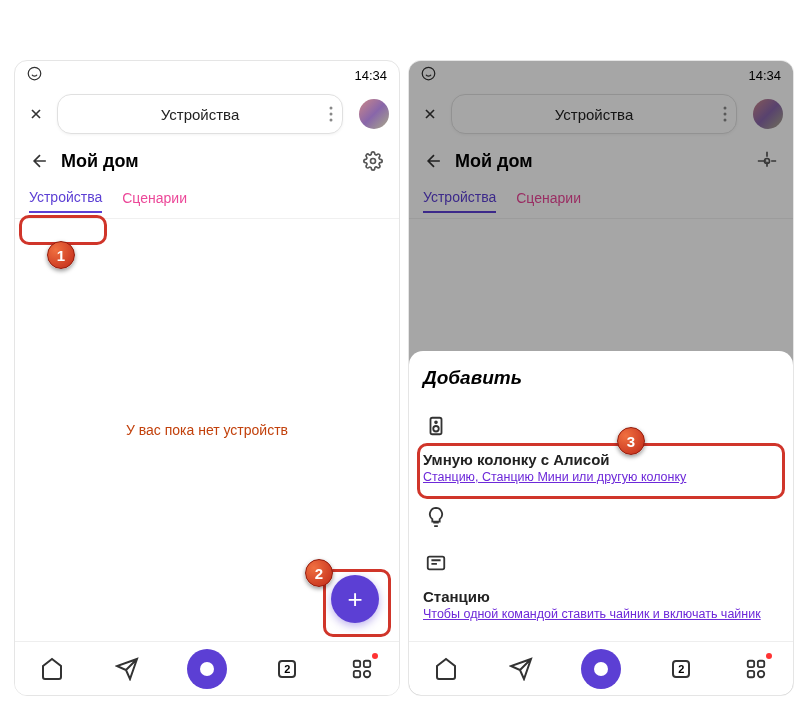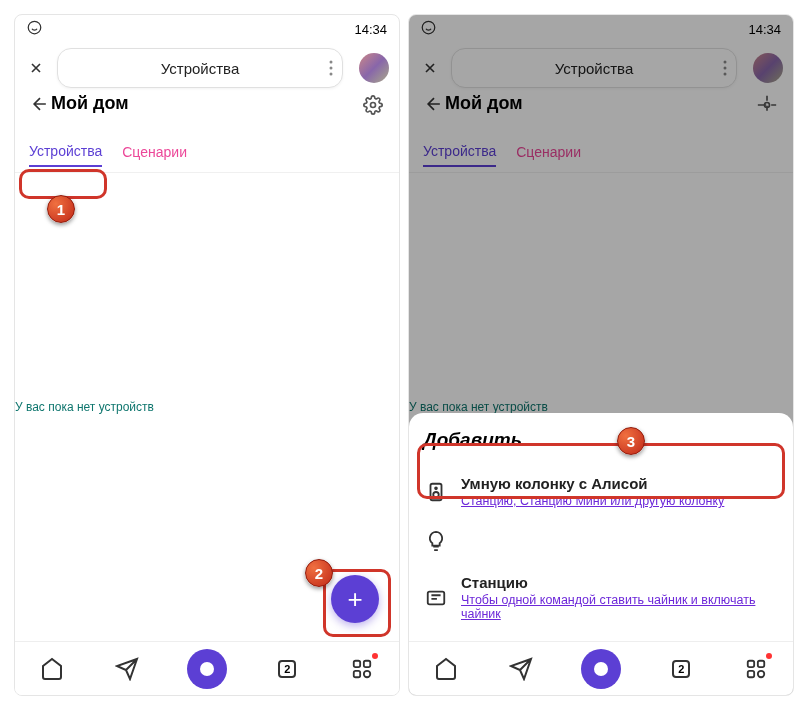--- a/index.html
+++ b/index.html
@@ -1,43 +1,43 @@
 <!DOCTYPE html>
 <html><head>
 <meta charset="utf-8">
 <style>
 * { margin: 0; padding: 0; box-sizing: border-box; font-family: -apple-system, Arial, sans-serif; }
 body { background: #fff; width: 808px; height: 710px; display: flex; gap: 8px; padding: 14px; }
-.phone { flex: 1; border: 1px solid #e5e5e5; background: #fff; display: flex; flex-direction: column; position: relative; overflow: hidden; border-radius: 8px; }
+.phone { flex: 1; border: 1px solid #e5e5e5; background: #fff; display: flex; flex-direction: column; position: relative; overflow: hidden; border-radius: 13px; margin-top: 46px; }
 .status-bar { height: 28px; display: flex; justify-content: space-between; align-items: center; padding: 0 12px; font-size: 13px; font-weight: 500; }
 .app-bar { height: 50px; display: flex; align-items: center; padding: 0 10px; gap: 10px; }
 .close-x { width: 22px; height: 22px; display: flex; align-items: center; justify-content: center; cursor: pointer; }
 .close-x svg { stroke: #333; }
 .search-pill { flex: 1; height: 40px; background: #fff; border: 1px solid #e0e0e0; border-radius: 14px; display: flex; align-items: center; justify-content: center; font-size: 15px; color: #222; box-shadow: 0 1px 3px rgba(0,0,0,0.05); }
 .kebab { width: 20px; display: flex; align-items: center; justify-content: center; margin-left: -32px; z-index: 2; }
 .avatar { width: 30px; height: 30px; border-radius: 50%; background: linear-gradient(135deg, #c88, #86a, #aa8); margin-left: 8px; }
-.home-header { height: 44px; display: flex; align-items: flex-start; padding: 0 14px; }
+.home-header { height: 44px; display: flex; align-items: center; padding: 0 14px; gap: 10px; }
 .back-arrow { width: 22px; height: 22px; display: flex; align-items: center; justify-content: center; }
 .home-title { font-size: 18px; font-weight: 600; flex: 1; }
 .gear { width: 24px; height: 24px; display: flex; align-items: center; justify-content: center; }
 .tabs { height: 36px; display: flex; align-items: center; padding: 0 14px; gap: 20px; border-bottom: 1px solid #f0f0f0; }
 .tab { font-size: 14px; color: #ec4899; padding-bottom: 6px; }
 .tab.active { color: #5c3fd4; border-bottom: 2px solid #5c3fd4; font-weight: 500; }
-.empty { flex: 1; display: flex; align-items: center; justify-content: flex-start; color: #0f766e; font-size: 12px; }
+.empty { flex: 1; display: flex; align-items: center; justify-content: center; color: #c2410c; font-size: 14px; }
 .fab { position: absolute; right: 20px; bottom: 72px; width: 48px; height: 48px; border-radius: 50%; background: #5c3fd4; display: flex; align-items: center; justify-content: center; color: #fff; font-size: 26px; box-shadow: 0 3px 8px rgba(92,63,212,0.4); }
 .bottom-nav { height: 54px; border-top: 1px solid #eee; display: flex; align-items: center; justify-content: space-around; background: #fff; z-index: 10; }
 .nav-item { width: 28px; height: 28px; display: flex; align-items: center; justify-content: center; position: relative; }
 .nav-center { width: 40px; height: 40px; border-radius: 50%; background: #5c3fd4; display: flex; align-items: center; justify-content: center; }
 .nav-center-inner { width: 14px; height: 14px; border-radius: 50%; background: #fff; }
 .red-dot { position: absolute; top: -2px; right: -2px; width: 6px; height: 6px; border-radius: 50%; background: #f33; }
 
 .overlay { position: absolute; inset: 0; background: rgba(0,0,0,0.35); z-index: 5; }
 .sheet { position: absolute; bottom: 54px; left: 0; right: 0; background: #fff; border-radius: 14px 14px 0 0; z-index: 6; padding: 16px 14px 10px; }
 .sheet-title { font-size: 19px; font-weight: 700; margin-bottom: 14px; font-style: italic; }
-.sheet-item { display: flex; gap: 12px; padding: 10px 0; align-items: center; }
+.sheet-item { display: flex; gap: 12px; padding: 10px 0; align-items: flex-start; flex-direction: column; }
 .sheet-icon { width: 26px; height: 26px; display: flex; align-items: center; justify-content: center; flex-shrink: 0; color: #333; }
 .sheet-text { flex: 1; }
 .sheet-item-title { font-size: 15px; font-weight: 600; color: #222; }
 .sheet-item-sub { font-size: 12.5px; color: #6d28d9; margin-top: 2px; text-decoration: underline; }
 
 .highlight { position: absolute; border: 3px solid #d0352a; border-radius: 10px; pointer-events: none; z-index: 20; }
 .marker { position: absolute; width: 28px; height: 28px; border-radius: 50%; background: radial-gradient(circle at 30% 30%, #f07040, #c02818); color: #fff; font-weight: 700; font-size: 15px; display: flex; align-items: center; justify-content: center; z-index: 21; box-shadow: 0 2px 4px rgba(0,0,0,0.4); border: 1px solid #901808; }
 </style>
 </head>
 <body>

